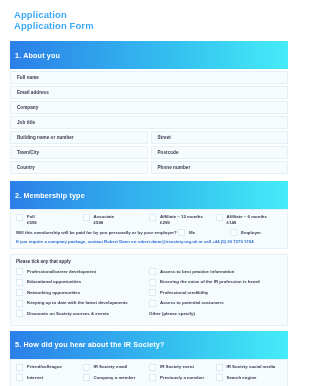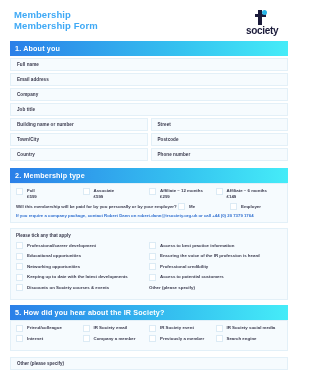--- a/index.html
+++ b/index.html
@@ -66,21 +66,21 @@
     position: absolute;
     left: 2px; bottom: 0px;
     font-size: 10px;
     font-weight: bold;
     color: #1b1b3a;
     letter-spacing: -.3px;
   }
 
   
   .sec-bar {
-    height: 15px;
+    height: 28px;
     background: linear-gradient(to right, #2b7fe8 0%, #35c3f0 62%, #45ecf8 100%);
     display: flex;
     align-items: center;
     padding-left: 5px;
   }
   .sec-bar span {
     font-size: 7.2px;
     font-weight: bold;
     color: #ffffff;
     letter-spacing: .15px;
@@ -217,30 +217,22 @@
   .gap6 { height: 5px; }
   .gap3 { height: 3px; }
 </style>
 </head>
 <body>
 
 <div class="page">
 
   <div class="masthead">
     <div class="doc-title">
-      <span>Membership</span>
-      <span class="ln2">Membership Form</span>
-    </div>
-    <div class="logo">
-      <div class="logo-mark">
-        <div class="stem"></div>
-        <div class="cross"></div>
-        <div class="dot"></div>
-      </div>
-      <div class="logo-word">society</div>
+      <span>Application</span>
+      <span class="ln2">Application Form</span>
     </div>
   </div>
 
   <div class="sec-bar">
     <span>1. About you</span>
   </div>
   <div class="fields">
     <div class="frow">
         <div class="fcell">
           <span class="lbl">Full name</span>

